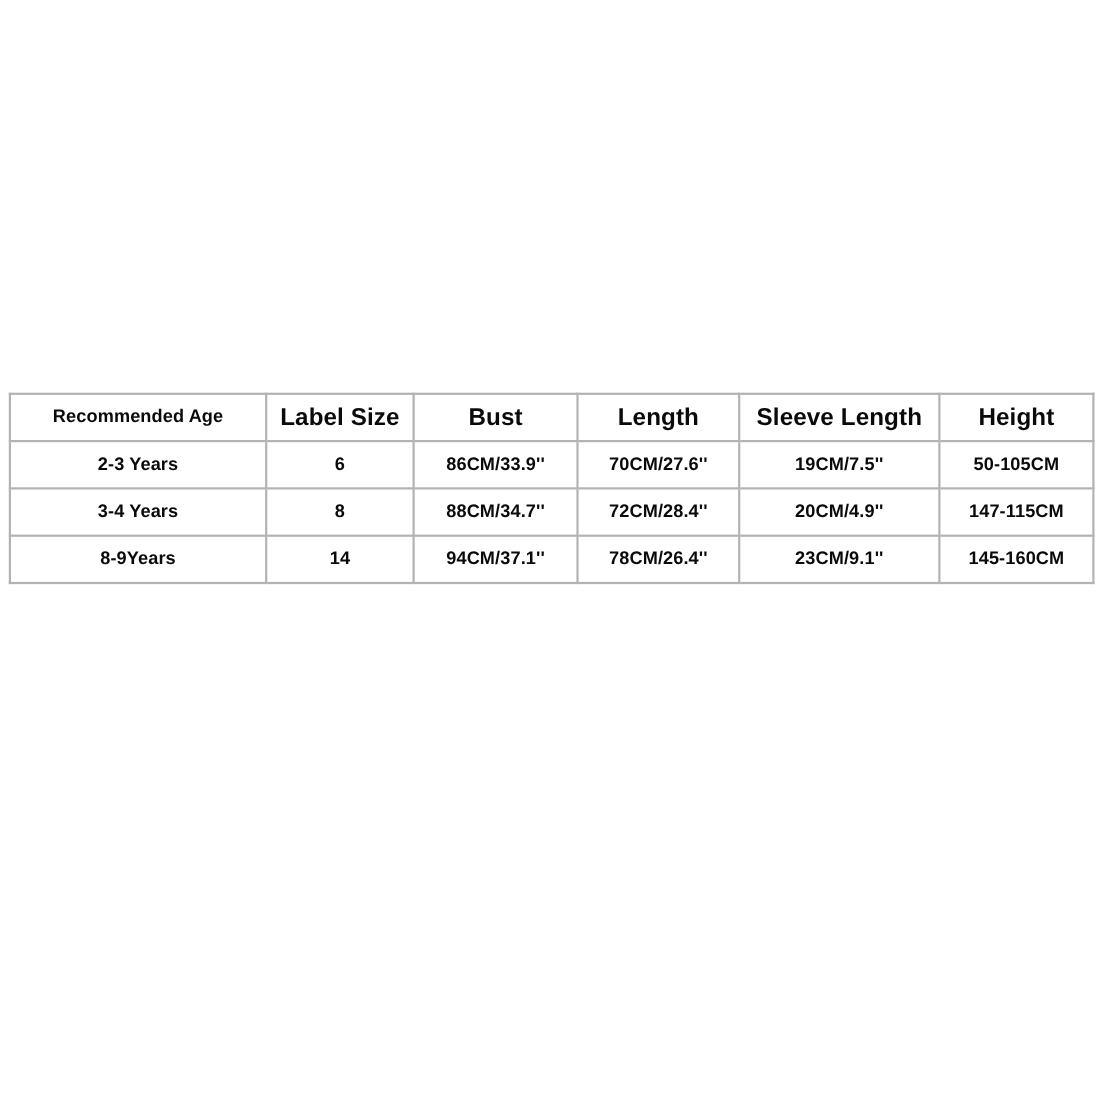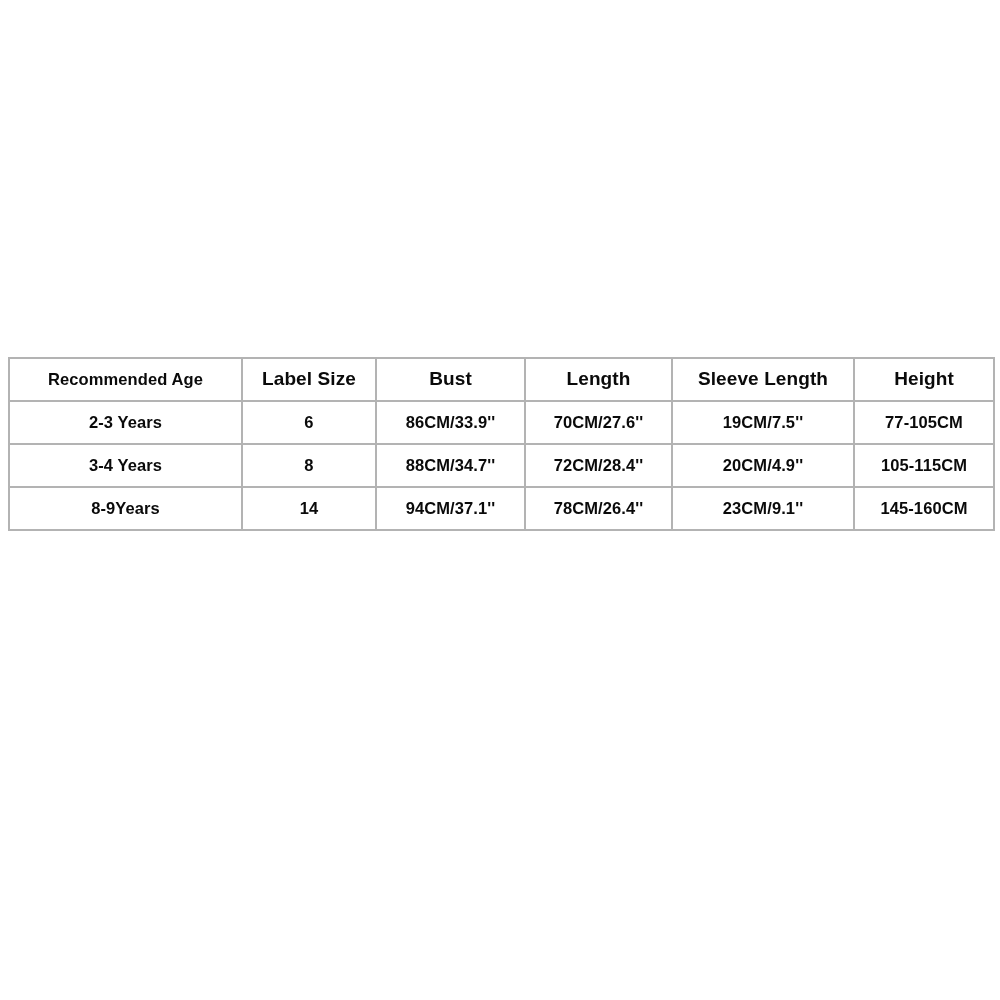--- a/index.html
+++ b/index.html
@@ -54,21 +54,21 @@
     color: #0a0a0a;
     font-weight: bold;
     font-size: 16.5px;
     line-height: 1.1;
     letter-spacing: 0.1px;
     background: #ffffff;
     white-space: nowrap;
   }
 
   table.size-chart th {
-    font-size: 19px;
+    font-size: 22px;
   }
 
   table.size-chart td.cell-age,
   table.size-chart th.head-age {
     font-size: 16.5px;
   }
 </style>
 </head>
 <body>
 
@@ -96,29 +96,29 @@
         </tr>
       </thead>
 
       <tbody>
         <tr>
           <td class="cell-age">2-3 Years</td>
           <td>6</td>
           <td>86CM/33.9''</td>
           <td>70CM/27.6''</td>
           <td>19CM/7.5''</td>
-          <td>77-105CM</td>
+          <td>50-105CM</td>
         </tr>
         <tr>
           <td class="cell-age">3-4 Years</td>
           <td>8</td>
           <td>88CM/34.7''</td>
           <td>72CM/28.4''</td>
           <td>20CM/4.9''</td>
-          <td>105-115CM</td>
+          <td>147-115CM</td>
         </tr>
         <tr>
           <td class="cell-age">8-9Years</td>
           <td>14</td>
           <td>94CM/37.1''</td>
           <td>78CM/26.4''</td>
           <td>23CM/9.1''</td>
           <td>145-160CM</td>
         </tr>
       </tbody>

